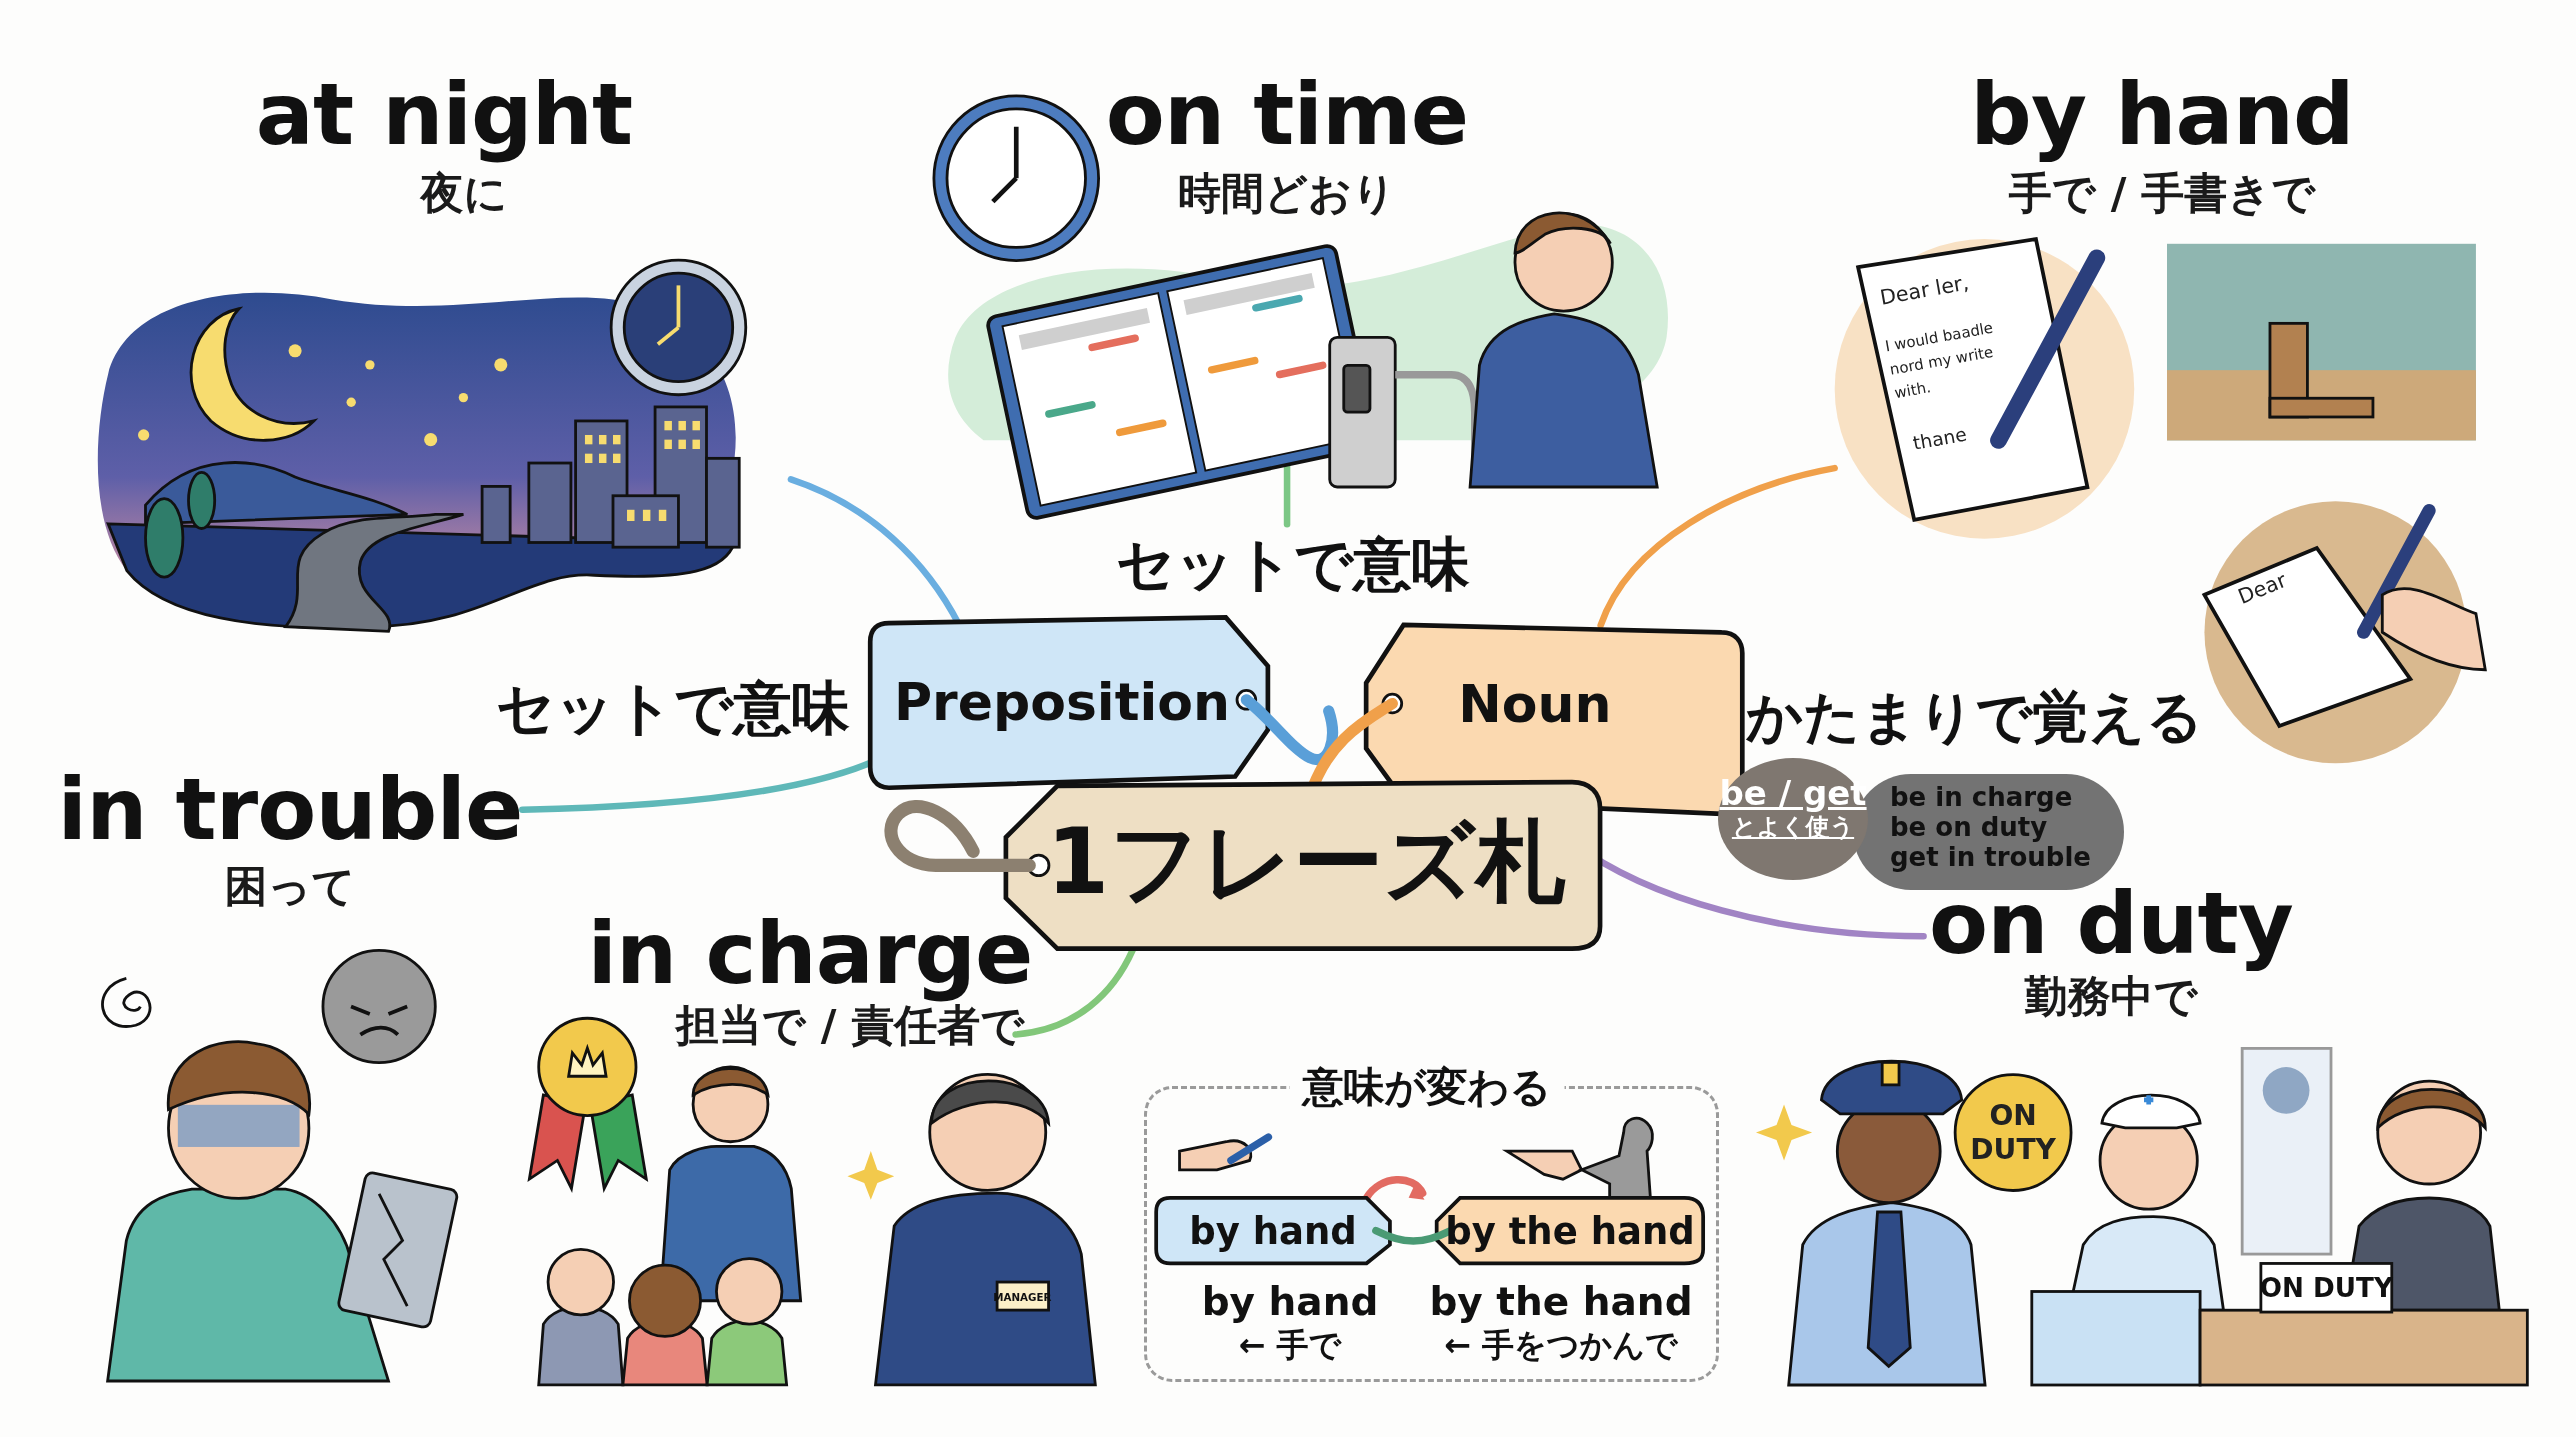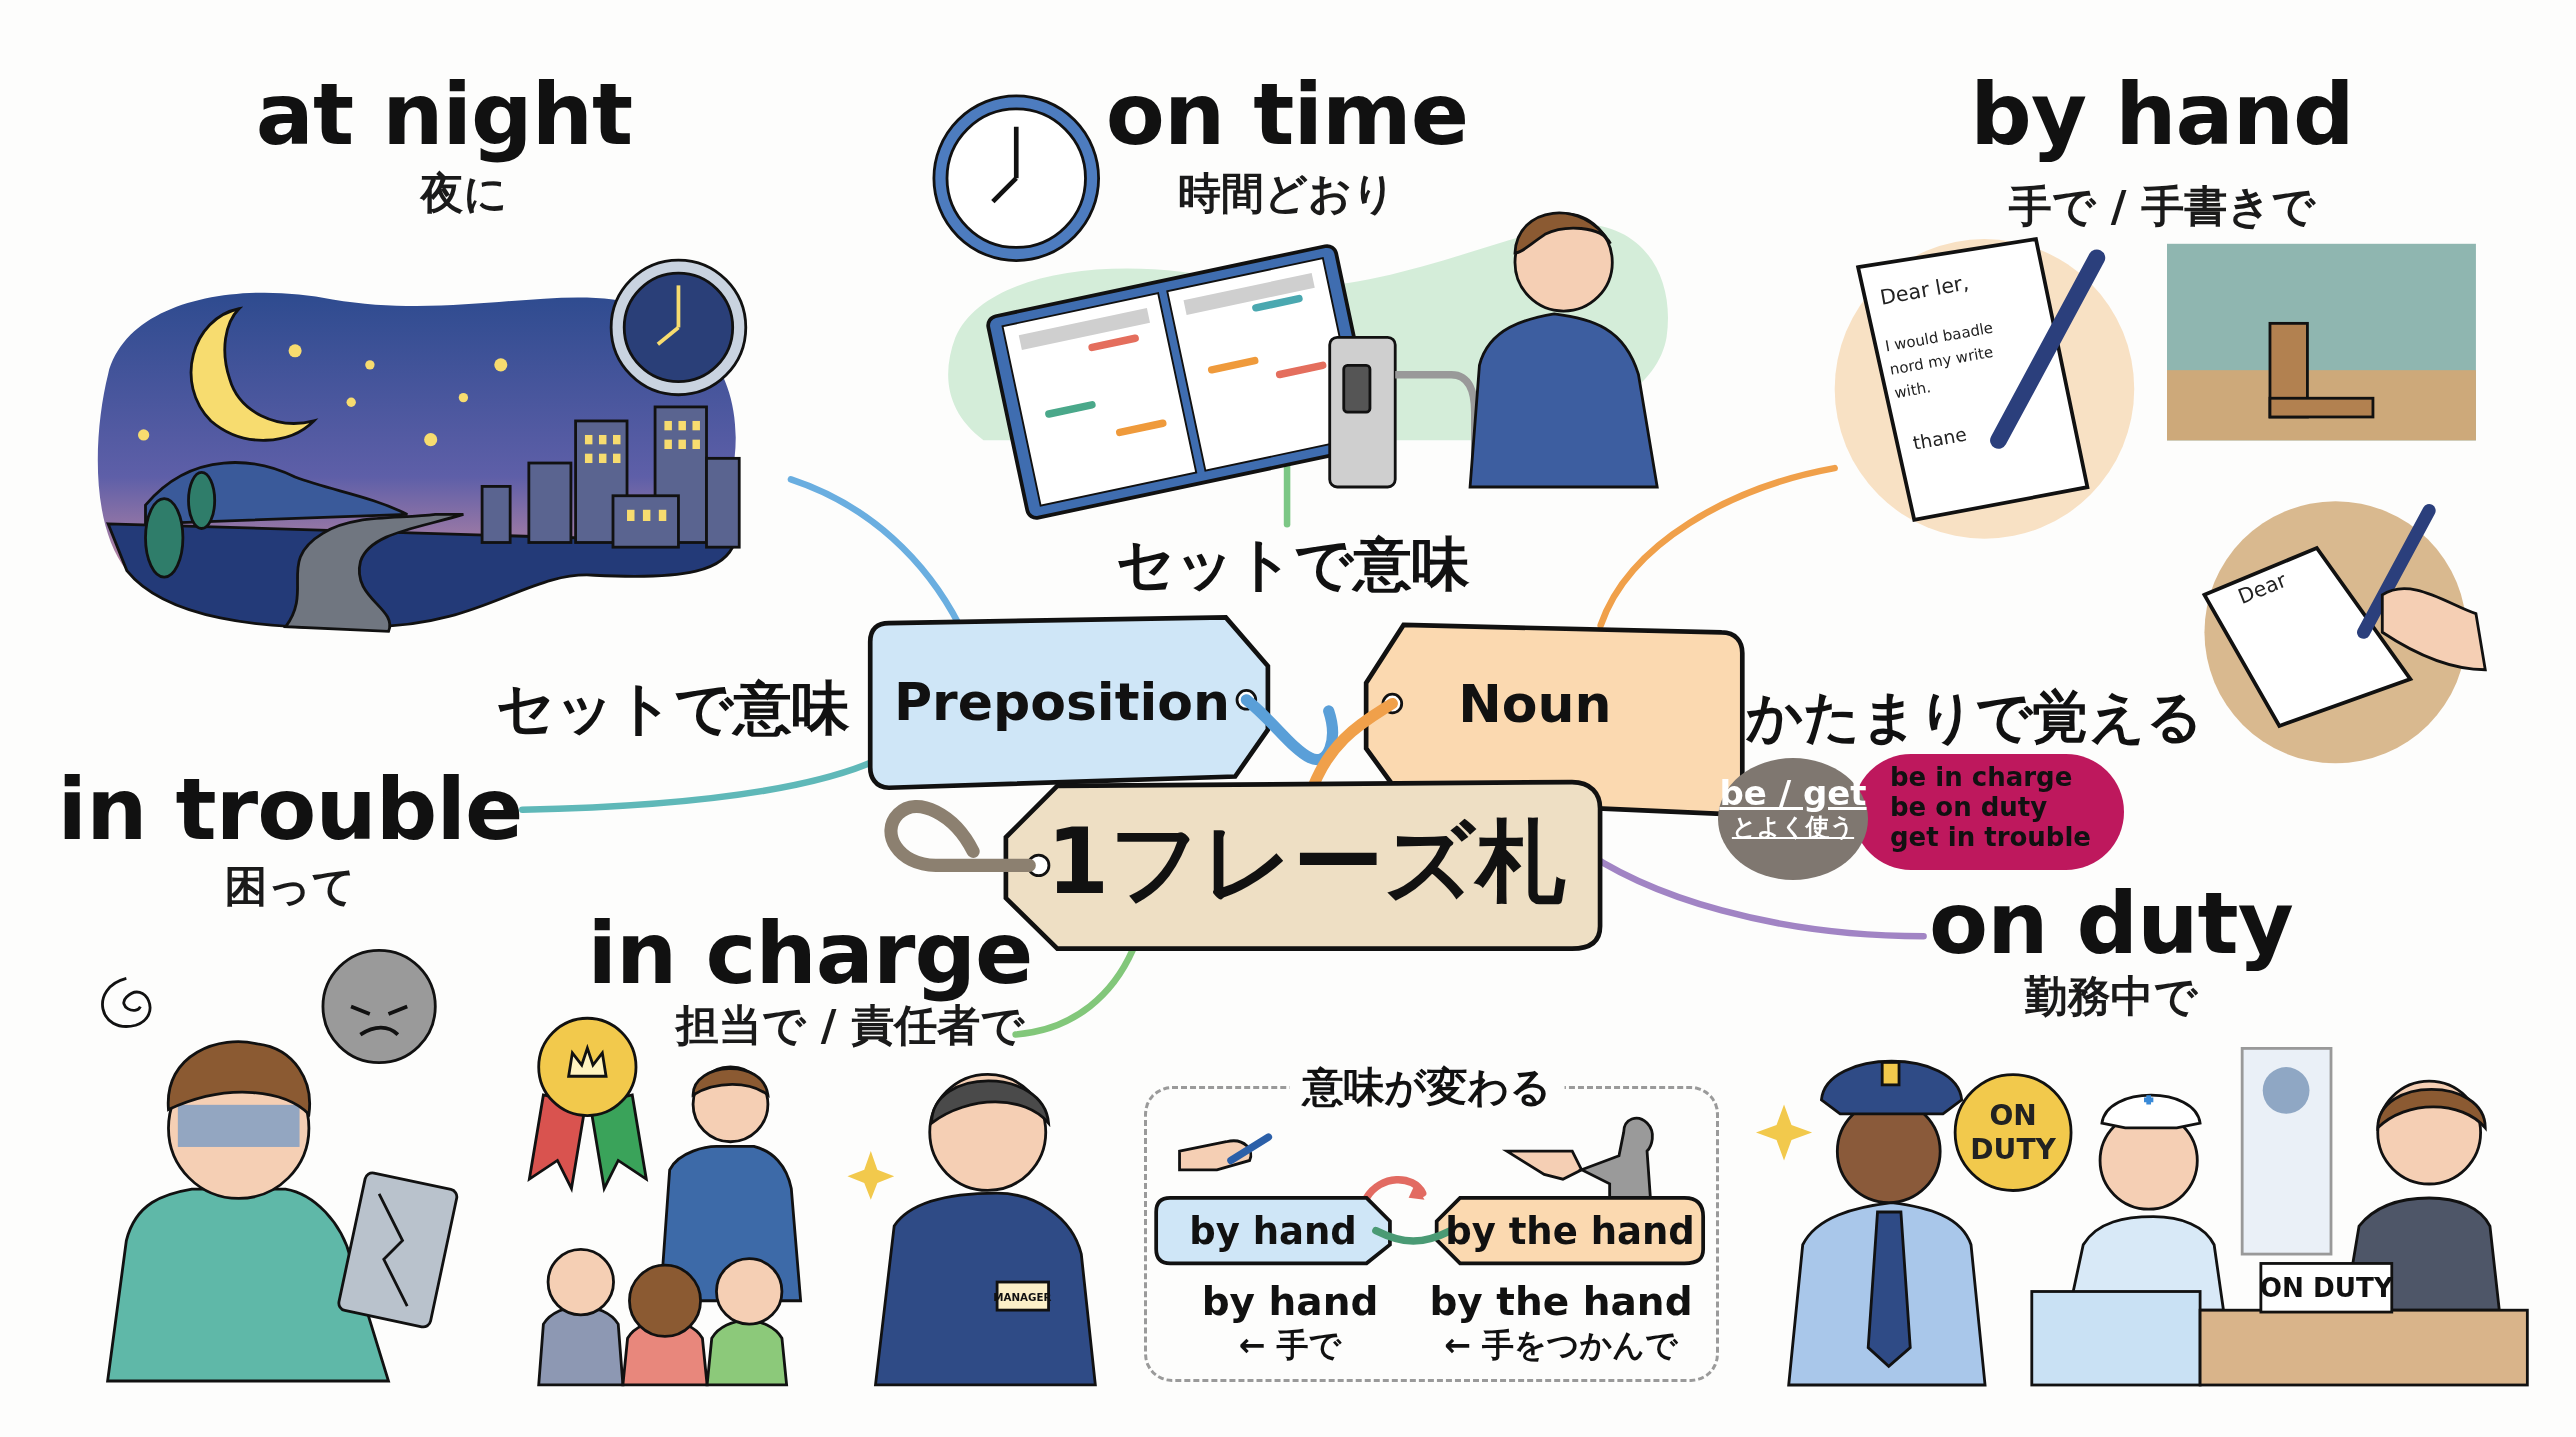--- a/index.html
+++ b/index.html
@@ -4,21 +4,21 @@
 <style>
   html,body{margin:0;padding:0;}
   body{width:2576px;height:1438px;background:#fdfdfc;position:relative;overflow:hidden;
        font-family:"DejaVu Sans","Liberation Sans",sans-serif;color:#111;}
   .title{position:absolute;font-weight:bold;font-size:86px;line-height:1;transform:translateX(-50%);white-space:nowrap;letter-spacing:-0.9px;}
   .sub{position:absolute;font-weight:bold;font-size:43px;line-height:1;transform:translateX(-50%);white-space:nowrap;color:#1a1a1a;}
   .label-jp{position:absolute;font-weight:bold;font-size:58px;line-height:1;white-space:nowrap;}
   svg{position:absolute;overflow:visible;}
   .tag-text{position:absolute;font-weight:bold;white-space:nowrap;transform:translate(-50%,-50%);}
   .bubble-dark{position:absolute;background:#7f7770;color:#fff;border-radius:50%;text-align:center;font-weight:bold;}
-  .bubble-light{position:absolute;background:#be185d;border-radius:75px;font-weight:bold;}
+  .bubble-light{position:absolute;background:#737373;border-radius:75px;font-weight:bold;margin-top:20px;}
   .compare-box{position:absolute;border:3.7px dashed #9a9a9a;border-radius:28px;}
   .small-tag-text{font-weight:bold;font-size:37px;}
 </style>
 </head>
 <body>
 
 <svg width="2576" height="1438" style="left:0;top:0;" viewBox="0 0 2752 1536">
   <path d="M845,512 C930,540 990,600 1025,668" stroke="#6aaee0" stroke-width="7" fill="none" stroke-linecap="round"></path>
   <path d="M1375,490 L1375,560" stroke="#7cc785" stroke-width="7" fill="none" stroke-linecap="round"></path>
   <path d="M1960,500 C1850,520 1740,580 1710,668" stroke="#f0a04a" stroke-width="7" fill="none" stroke-linecap="round"></path>
@@ -119,21 +119,21 @@
     <path d="M500,300 L560,300 C580,300 585,320 585,340 L585,420" fill="none" stroke="#999" stroke-width="8"></path>
   </g>
   <g stroke="#111" stroke-width="3">
     <path d="M580,420 L590,290 C600,250 640,240 670,235 C710,240 745,250 760,300 L780,420 Z" fill="#3d5ea0"></path>
     <circle cx="680" cy="180" r="52" fill="#f5cfb4"></circle>
     <path d="M628,170 C630,120 700,110 730,160 C720,140 680,140 660,150 C645,160 635,170 628,170 Z" fill="#8b5a32"></path>
   </g>
 </svg>
 
 <div class="title" style="left:2162px;top:71px;">by hand</div>
-<div class="sub" style="left:2162px;top:185px;">手で / 手書きで</div>
+<div class="sub" style="left:2162px;top:172px;">手で / 手書きで</div>
 <svg width="674" height="487" style="left:1830px;top:239px;" viewBox="0 0 720 520">
   <circle cx="165" cy="160" r="160" fill="#f8e1c4"></circle>
   <g>
     <path d="M30,30 L220,0 L275,265 L90,300 Z" fill="#fff" stroke="#111" stroke-width="4"></path>
     <text x="55" y="70" font-size="22" font-family="DejaVu Sans, sans-serif" transform="rotate(-10 55 70)" fill="#222">Dear ler,</text>
     <text x="60" y="120" font-size="16" font-family="DejaVu Sans, sans-serif" transform="rotate(-10 60 120)" fill="#222">I would baadle</text>
     <text x="65" y="145" font-size="16" font-family="DejaVu Sans, sans-serif" transform="rotate(-10 65 145)" fill="#222">nord my write</text>
     <text x="70" y="170" font-size="16" font-family="DejaVu Sans, sans-serif" transform="rotate(-10 70 170)" fill="#222">with.</text>
     <text x="90" y="225" font-size="20" font-family="DejaVu Sans, sans-serif" transform="rotate(-10 90 225)" fill="#222">thane</text>
   </g>

